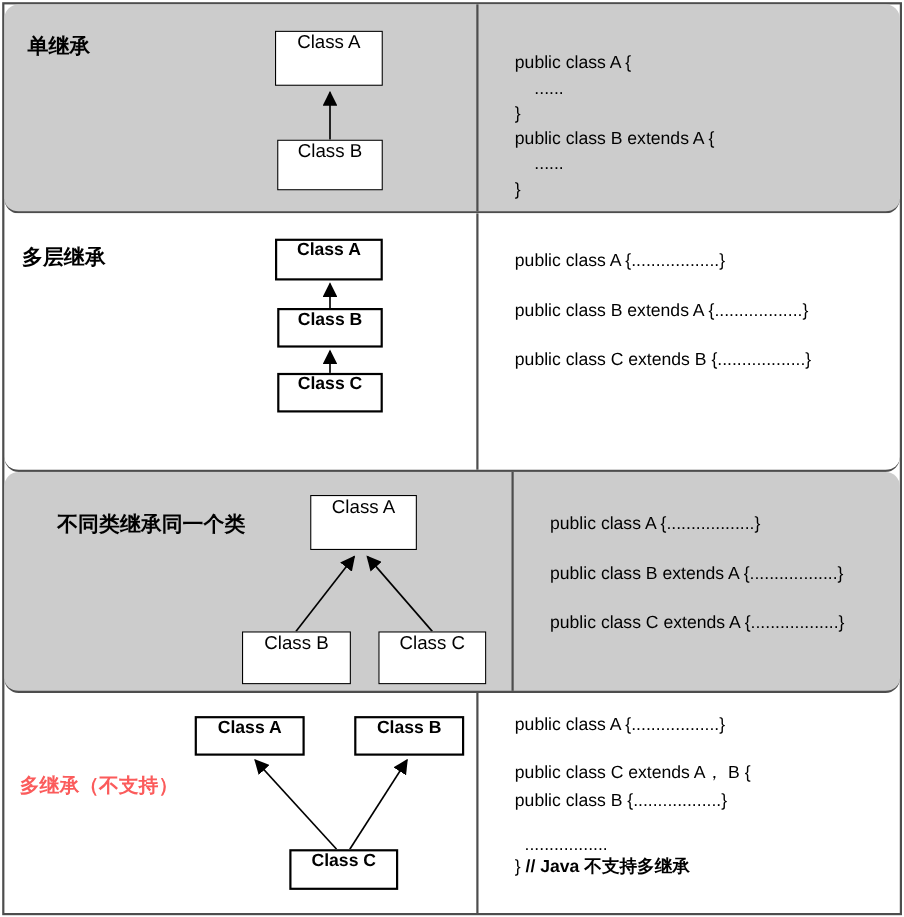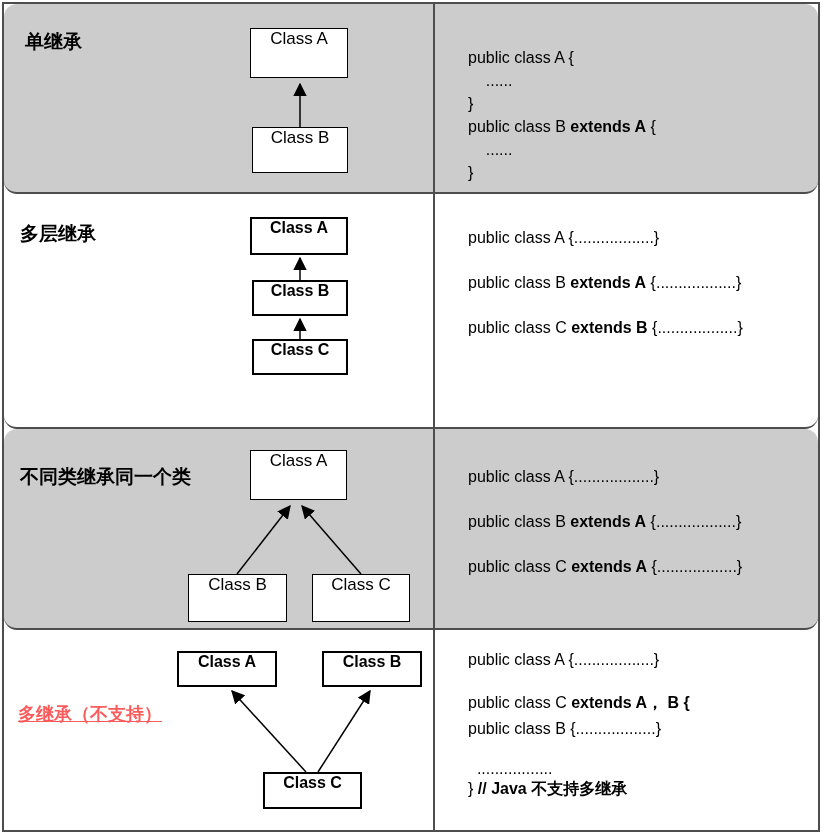--- a/index.html
+++ b/index.html
@@ -3,42 +3,42 @@
 <meta charset="utf-8">
 <style>
   * { box-sizing: border-box; margin: 0; padding: 0; }
   html, body { width: 822px; height: 834px; background: #ffffff;
     font-family: "Liberation Sans", sans-serif; color: #000; }
   .table { width: 818px; height: 830px; margin: 2px; border: 2px solid #4d4d4d;
     display: flex; flex-direction: column; }
   .row { display: flex; width: 100%; }
   .row.shaded { background: #cccccc; }
   .row.bb { border-bottom: 2px solid #4d4d4d; border-radius: 13px; }
-  .r1 { height: 198px; } .r2 { height: 244px; } .r3 { height: 210px; } .r4 { height: 208px; }
+  .r1 { height: 198px; } .r2 { height: 244px; } .r3 { height: 210px; padding-left: 32px; } .r4 { height: 208px; }
   .cell.diagram { position: relative; width: 431px; border-right: 2px solid #4d4d4d; flex: none; }
   .cell.code { flex: 1; }
   .row-label { position: absolute; font-weight: bold; font-size: 19px; white-space: nowrap; }
-  .row-label.red4 { color: #fb5b5b; font-size: 18px; text-decoration: underline; }
+  .row-label.red4 { color: #fb5b5b; font-size: 18px; }
   .cbox { position: absolute; background: #fff; border: 1.5px solid #000;
     display: flex; align-items: flex-start; justify-content: center; font-size: 17px; }
   .cbox.boldbox { border-width: 2px; font-weight: bold; font-size: 16px; }
   .arrows { position: absolute; left: 0; top: 0; pointer-events: none; }
   .codeblock { font-size: 16px; }
   .codeblock .cl { white-space: pre-wrap; }
   .tight { padding: 42px 8px 0 33px; }
   .tight .cl { line-height: 23px; }
   .spaced { padding: 32px 8px 0 33px; }
   .spaced .cl { line-height: 24px; margin-bottom: 21px; }
   .sp3 { padding-top: 36px; }
   .r4code { padding: 18px 8px 0 33px; }
   .r4code .cl { line-height: 24px; margin-bottom: 19px; }
   .r4code .cl.l3 { margin-bottom: 2px; }
   .r4code .cl.dots { line-height: 18px; margin-bottom: 0; }
   .r4code .cl.close { line-height: 22px; margin-bottom: 0; }
-  .b { font-weight: bold; }
+  .b { font-weight: normal; }
   .red { color: #000000; font-weight: bold; }
 </style>
 </head>
 <body>
 
 <div class="table">
 
   <section class="row r1 shaded bb">
     <div class="cell diagram">
       <span class="row-label" style="left:21px;top:25px">单继承</span>

